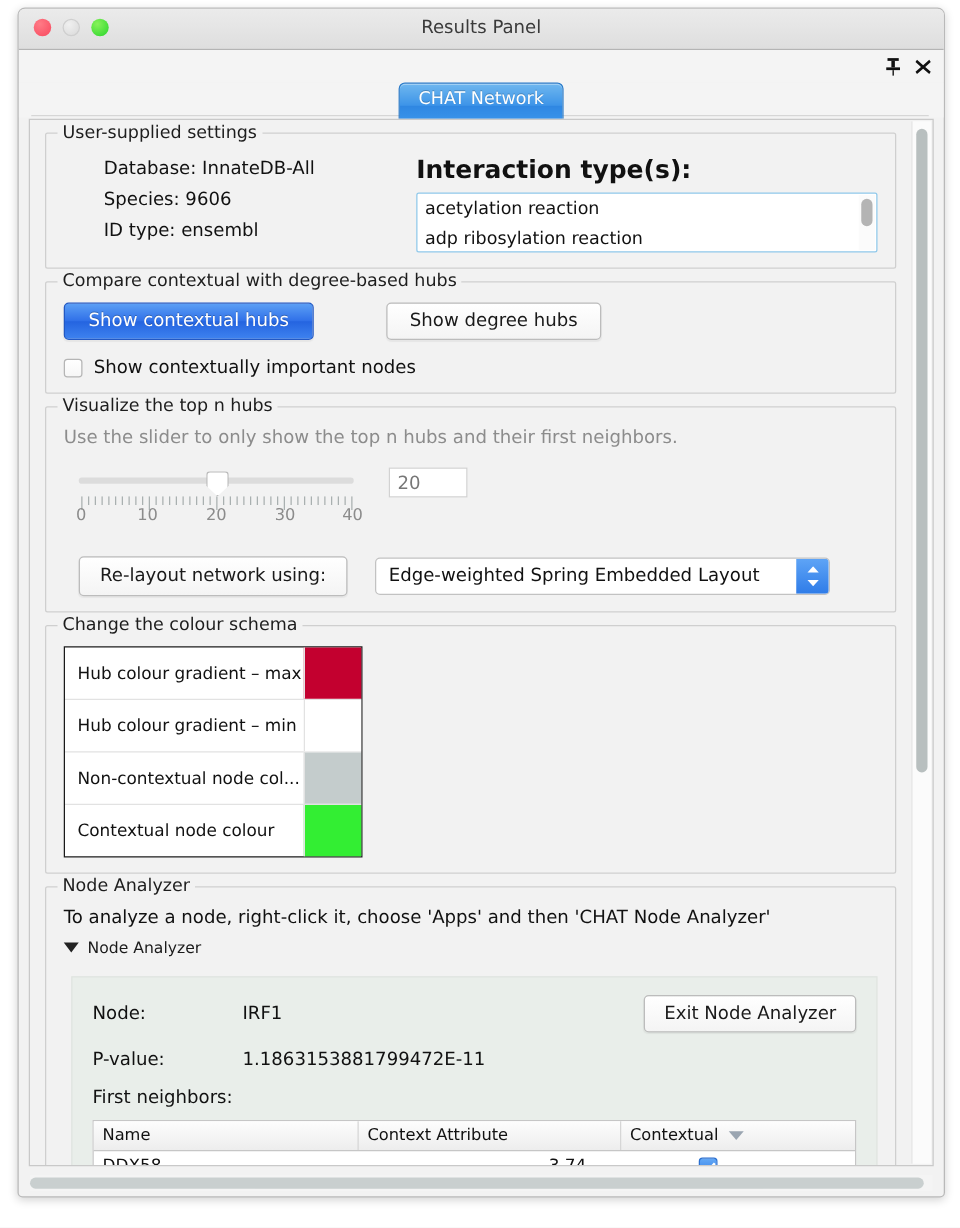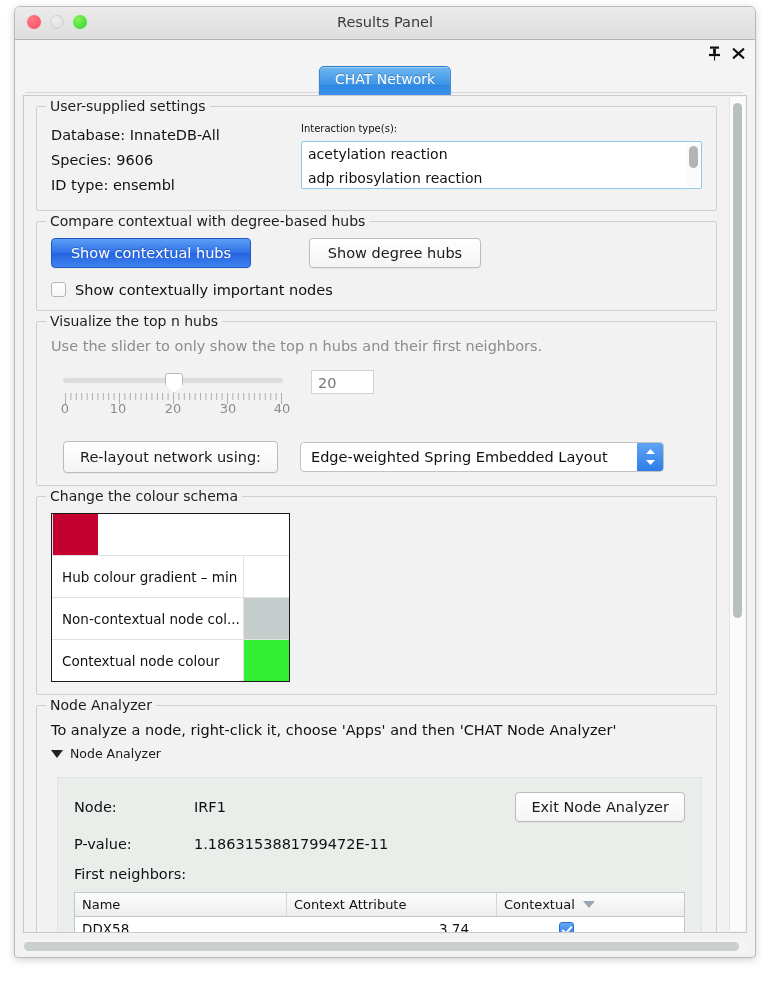--- a/index.html
+++ b/index.html
@@ -96,25 +96,25 @@
     border:1px solid #cfcfcf;border-radius:2px;
     background:#f2f2f2;
   }
   .group > .legend{
     position:absolute;left:9px;top:-9px;
     background:#f2f2f2;padding:0 4px;
     font-size:14px;color:#1d1d1d;white-space:nowrap;
   }
   .gbody{padding:16px 14px 12px 14px;}
   
-  .uss{display:flex;}
+  .uss{display:flex;margin-left:32px;}
   .uss-left{width:250px;}
   .kv{font-size:14.5px;color:#111;line-height:25px;white-space:nowrap;}
   .uss-right{flex:1;}
-  .label-it{font-size:10px;color:#111;margin-bottom:7px;}
+  .label-it{font-size:20px;color:#111;margin-bottom:7px;font-weight:bold;}
   .listbox{
     position:relative;height:46px;background:#ffffff;
     border:1px solid #8fc8ea;border-radius:2px;
     box-shadow:inset 0 0 0 1px #ffffff;
     overflow:hidden;
   }
   .listbox .item{
     font-size:14px;color:#111;padding:2px 6px;line-height:20px;white-space:nowrap;
   }
   .lb-scroll{
@@ -135,21 +135,21 @@
   .btn.primary{
     background:linear-gradient(to bottom,#5b9ff5 0%,#2f6fe8 50%,#2464e0 51%,#3e82ef 100%);
     border:1px solid #2258c4;color:#ffffff;
     text-shadow:0 -1px 0 rgba(0,0,0,0.25);
   }
   .row-btns{display:flex;align-items:flex-start;gap:0;margin-bottom:14px;}
   .row-btns .b1{width:200px;text-align:center;}
   .row-btns .spacer{width:58px;}
   .row-btns .b2{width:172px;text-align:center;}
   
-  .cbrow{display:flex;align-items:flex-start;gap:9px;}
+  .cbrow{display:flex;align-items:center;gap:9px;}
   .cbox{
     width:15px;height:15px;border:1px solid #b5b5b5;border-radius:3px;
     background:linear-gradient(to bottom,#ffffff,#f6f6f6);
     box-sizing:border-box;flex:0 0 auto;cursor:pointer;
   }
   .cbox.checked{
     background:linear-gradient(to bottom,#63a8f5,#2f7ce8);
     border-color:#2a6fd0;position:relative;
   }
   .cbox.checked:after{
@@ -391,20 +391,21 @@
             </div>
           </div>
         </div>
       </div>
 
       <div class="group">
         <div class="legend">Change the colour schema</div>
         <div class="gbody">
           <div class="ctable">
             <div class="ctrow">
+              <div class="ctname">Hub colour gradient – max</div>
               <div class="ctswatch" style="background: rgb(195, 0, 47);"></div>
             </div>
             <div class="ctrow">
               <div class="ctname">Hub colour gradient – min</div>
               <div class="ctswatch" style="background: rgb(255, 255, 255);"></div>
             </div>
             <div class="ctrow">
               <div class="ctname">Non-contextual node col...</div>
               <div class="ctswatch" style="background: rgb(196, 204, 204);"></div>
             </div>

